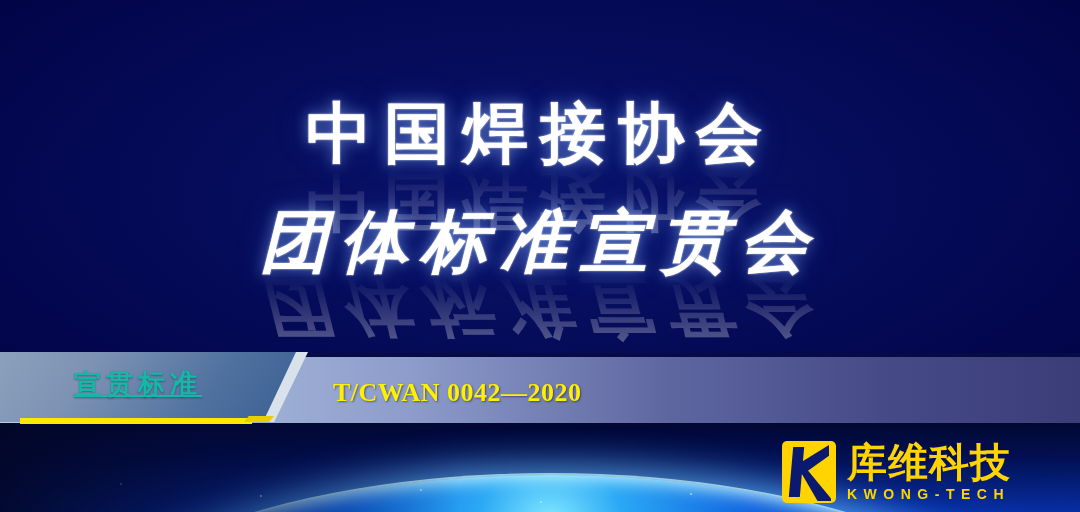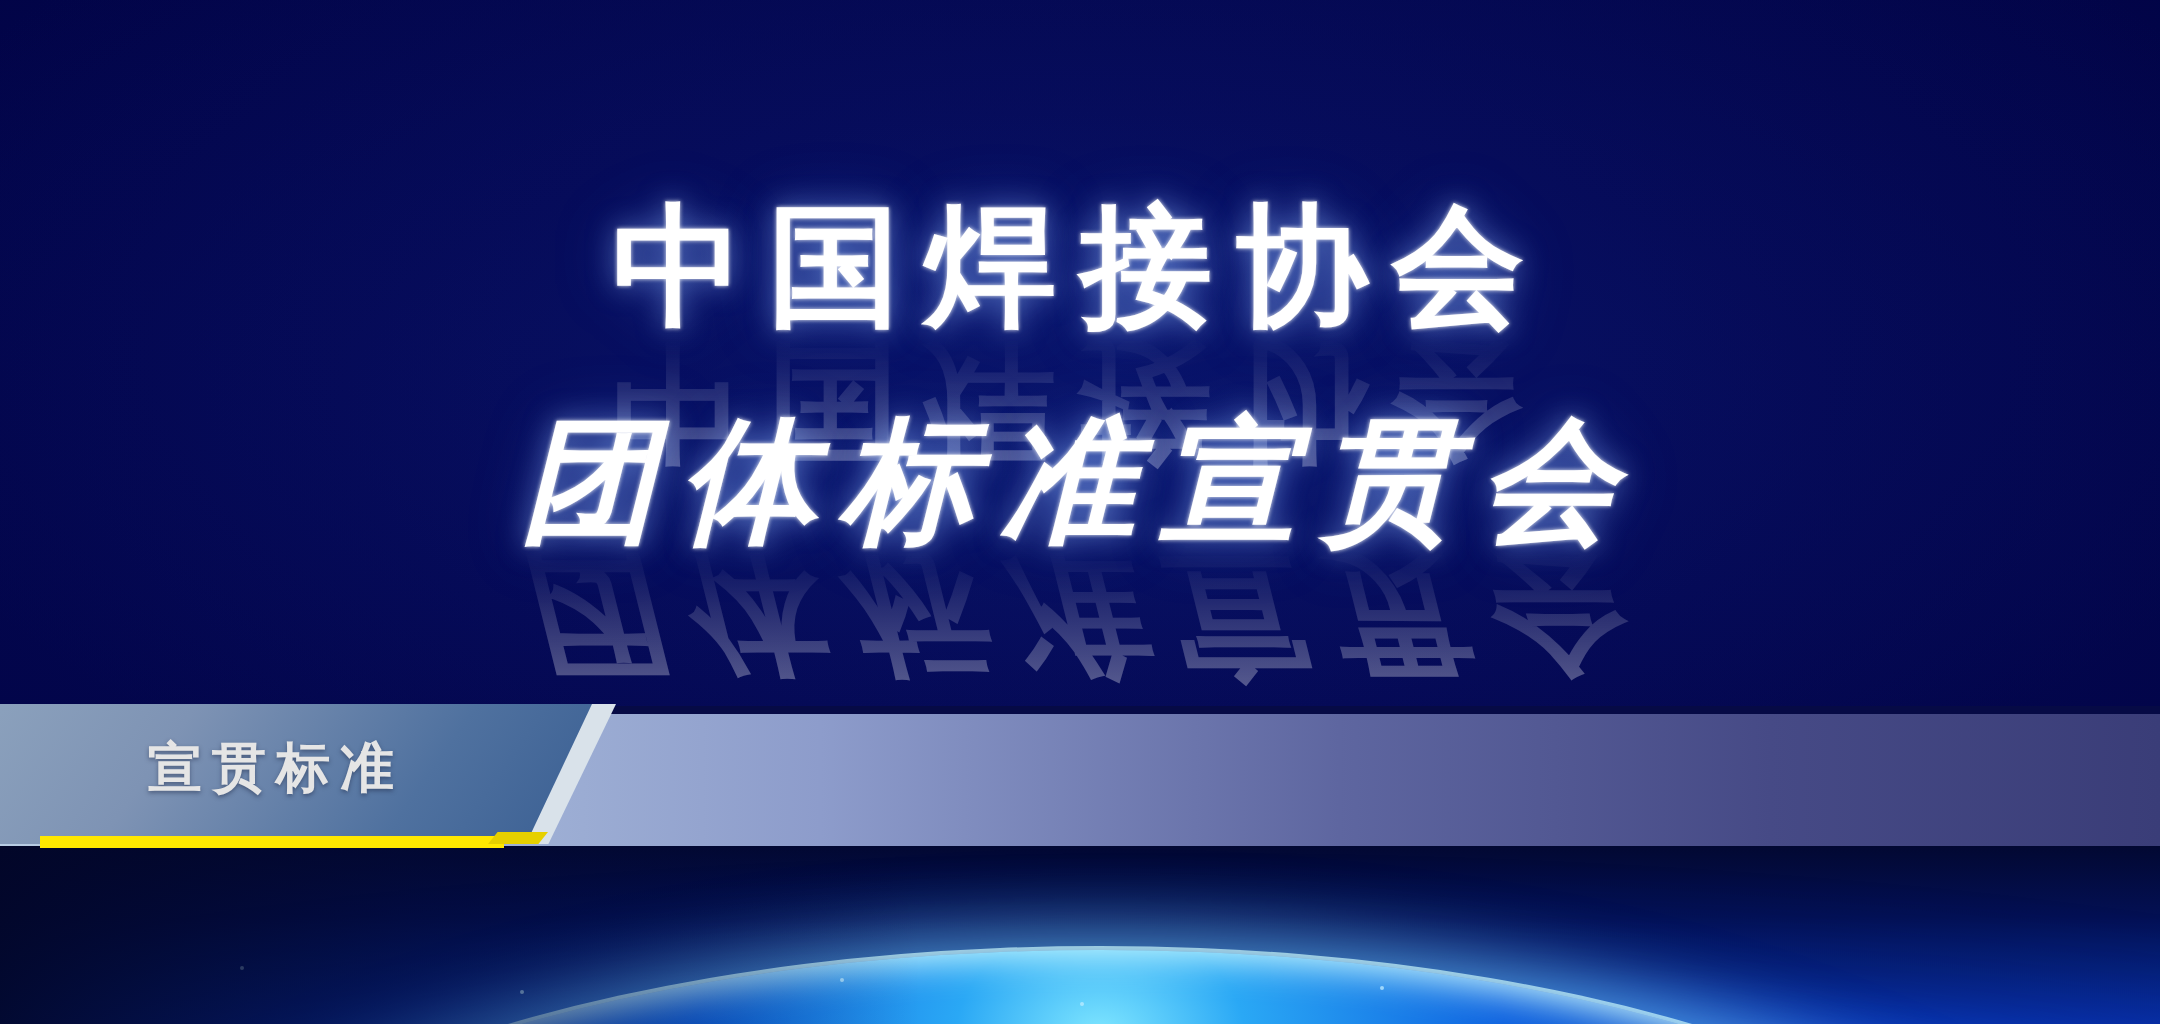--- a/index.html
+++ b/index.html
@@ -133,24 +133,25 @@
     z-index: 6;
   }
   .badge-label {
     position: absolute;
     left: 74px;
     top: 366px;
     font-family: "DejaVu Sans", "Liberation Sans", sans-serif;
     font-weight: bold;
     font-size: 27px;
     letter-spacing: 5px;
-    color: #e5e5e5;
+    color: #14b8a6;
     text-shadow: 0 1px 2px rgba(30,40,70,0.5);
     z-index: 9;
     white-space: nowrap;
+    text-decoration: underline;
   }
   .badge-underline {
     position: absolute;
     left: 20px;
     top: 418px;
     width: 232px;
     height: 6px;
     background: #ffe800;
     z-index: 9;
   }
@@ -356,15 +357,27 @@
   </div>
 
   <div class="band-topline"></div>
   <div class="band"></div>
   <div class="badge-edge"></div>
   <div class="badge"></div>
   <div class="badge-underline"></div>
   <div class="badge-underline2"></div>
   <div class="badge-label">宣贯标准</div>
 
-
+  <div class="std-number">T/CWAN 0042—2020</div>
+
+  <div class="logo">
+    <div class="logo-mark">
+      <div class="k-stem"></div>
+      <div class="k-arm-up"></div>
+      <div class="k-arm-dn"></div>
+    </div>
+    <div class="logo-text">
+      <div class="logo-cn">库维科技</div>
+      <div class="logo-en">KWONG-TECH</div>
+    </div>
+  </div>
 
 </div>
 
 </body></html>

